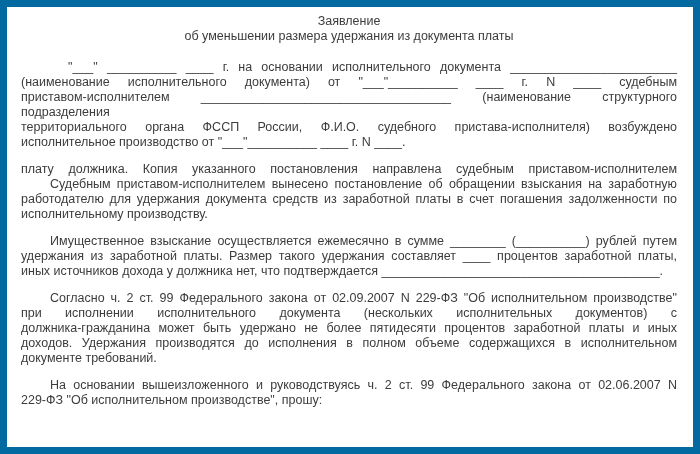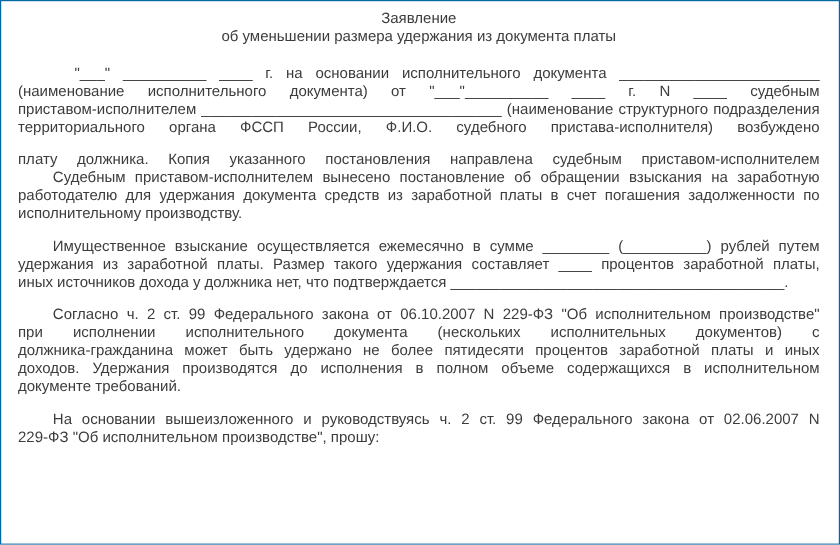--- a/index.html
+++ b/index.html
@@ -4,21 +4,21 @@
 <style>
   * { margin: 0; padding: 0; box-sizing: border-box; }
   html, body {
     width: 700px; height: 454px;
     background: #ffffff;
     font-family: "Liberation Sans", "DejaVu Sans", sans-serif;
   }
   .page {
     width: 700px; height: 454px;
     background: #ffffff;
-    border: 1px solid #0369a1;
+    border: 7px solid #0369a1;
     padding: 7px 16px 0 14px;
     color: #3c3c3c;
     font-size: 12.5px;
     line-height: 15px;
     overflow: hidden;
   }
   .doc-title { margin-bottom: 16px; }
   .title-line { text-align: center; }
   .para { margin-bottom: 12px; }
   .line {
@@ -39,37 +39,38 @@
   <header class="doc-title">
     <div class="title-line">Заявление</div>
     <div class="title-line">об уменьшении размера удержания из документа платы</div>
   </header>
 
   <div class="para">
     <div class="line first-deep">"___" __________ ____ г. на основании исполнительного документа ________________________</div>
     <div class="line">(наименование исполнительного документа) от "___"__________ ____ г. N ____ судебным</div>
     <div class="line">приставом-исполнителем ____________________________________ (наименование структурного подразделения</div>
     <div class="line">территориального органа ФССП России, Ф.И.О. судебного пристава-исполнителя) возбуждено</div>
+    <div class="line last">исполнительное производство от "___"__________ ____ г. N ____.</div>
   </div>
 
   <div class="para">
     <div class="line">плату должника. Копия указанного постановления направлена судебным приставом-исполнителем</div>
     <div class="line first">Судебным приставом-исполнителем вынесено постановление об обращении взыскания на заработную</div>
     <div class="line">работодателю для удержания документа средств из заработной платы в счет погашения задолженности по</div>
     <div class="line last">исполнительному производству.</div>
   </div>
 
   <div class="para">
     <div class="line first">Имущественное взыскание осуществляется ежемесячно в сумме ________ (__________) рублей путем</div>
     <div class="line">удержания из заработной платы. Размер такого удержания составляет ____ процентов заработной платы,</div>
     <div class="line last">иных источников дохода у должника нет, что подтверждается ________________________________________.</div>
   </div>
 
   <div class="para">
-    <div class="line first">Согласно ч. 2 ст. 99 Федерального закона от 06.10.2007 N 229-ФЗ "Об исполнительном производстве"</div>
+    <div class="line first">Согласно ч. 2 ст. 99 Федерального закона от 02.09.2007 N 229-ФЗ "Об исполнительном производстве"</div>
     <div class="line">при исполнении исполнительного документа (нескольких исполнительных документов) с</div>
     <div class="line">должника-гражданина может быть удержано не более пятидесяти процентов заработной платы и иных</div>
     <div class="line">доходов. Удержания производятся до исполнения в полном объеме содержащихся в исполнительном</div>
     <div class="line last">документе требований.</div>
   </div>
 
   <div class="para">
     <div class="line first">На основании вышеизложенного и руководствуясь ч. 2 ст. 99 Федерального закона от 02.06.2007 N</div>
     <div class="line last">229-ФЗ "Об исполнительном производстве", прошу:</div>
   </div>

